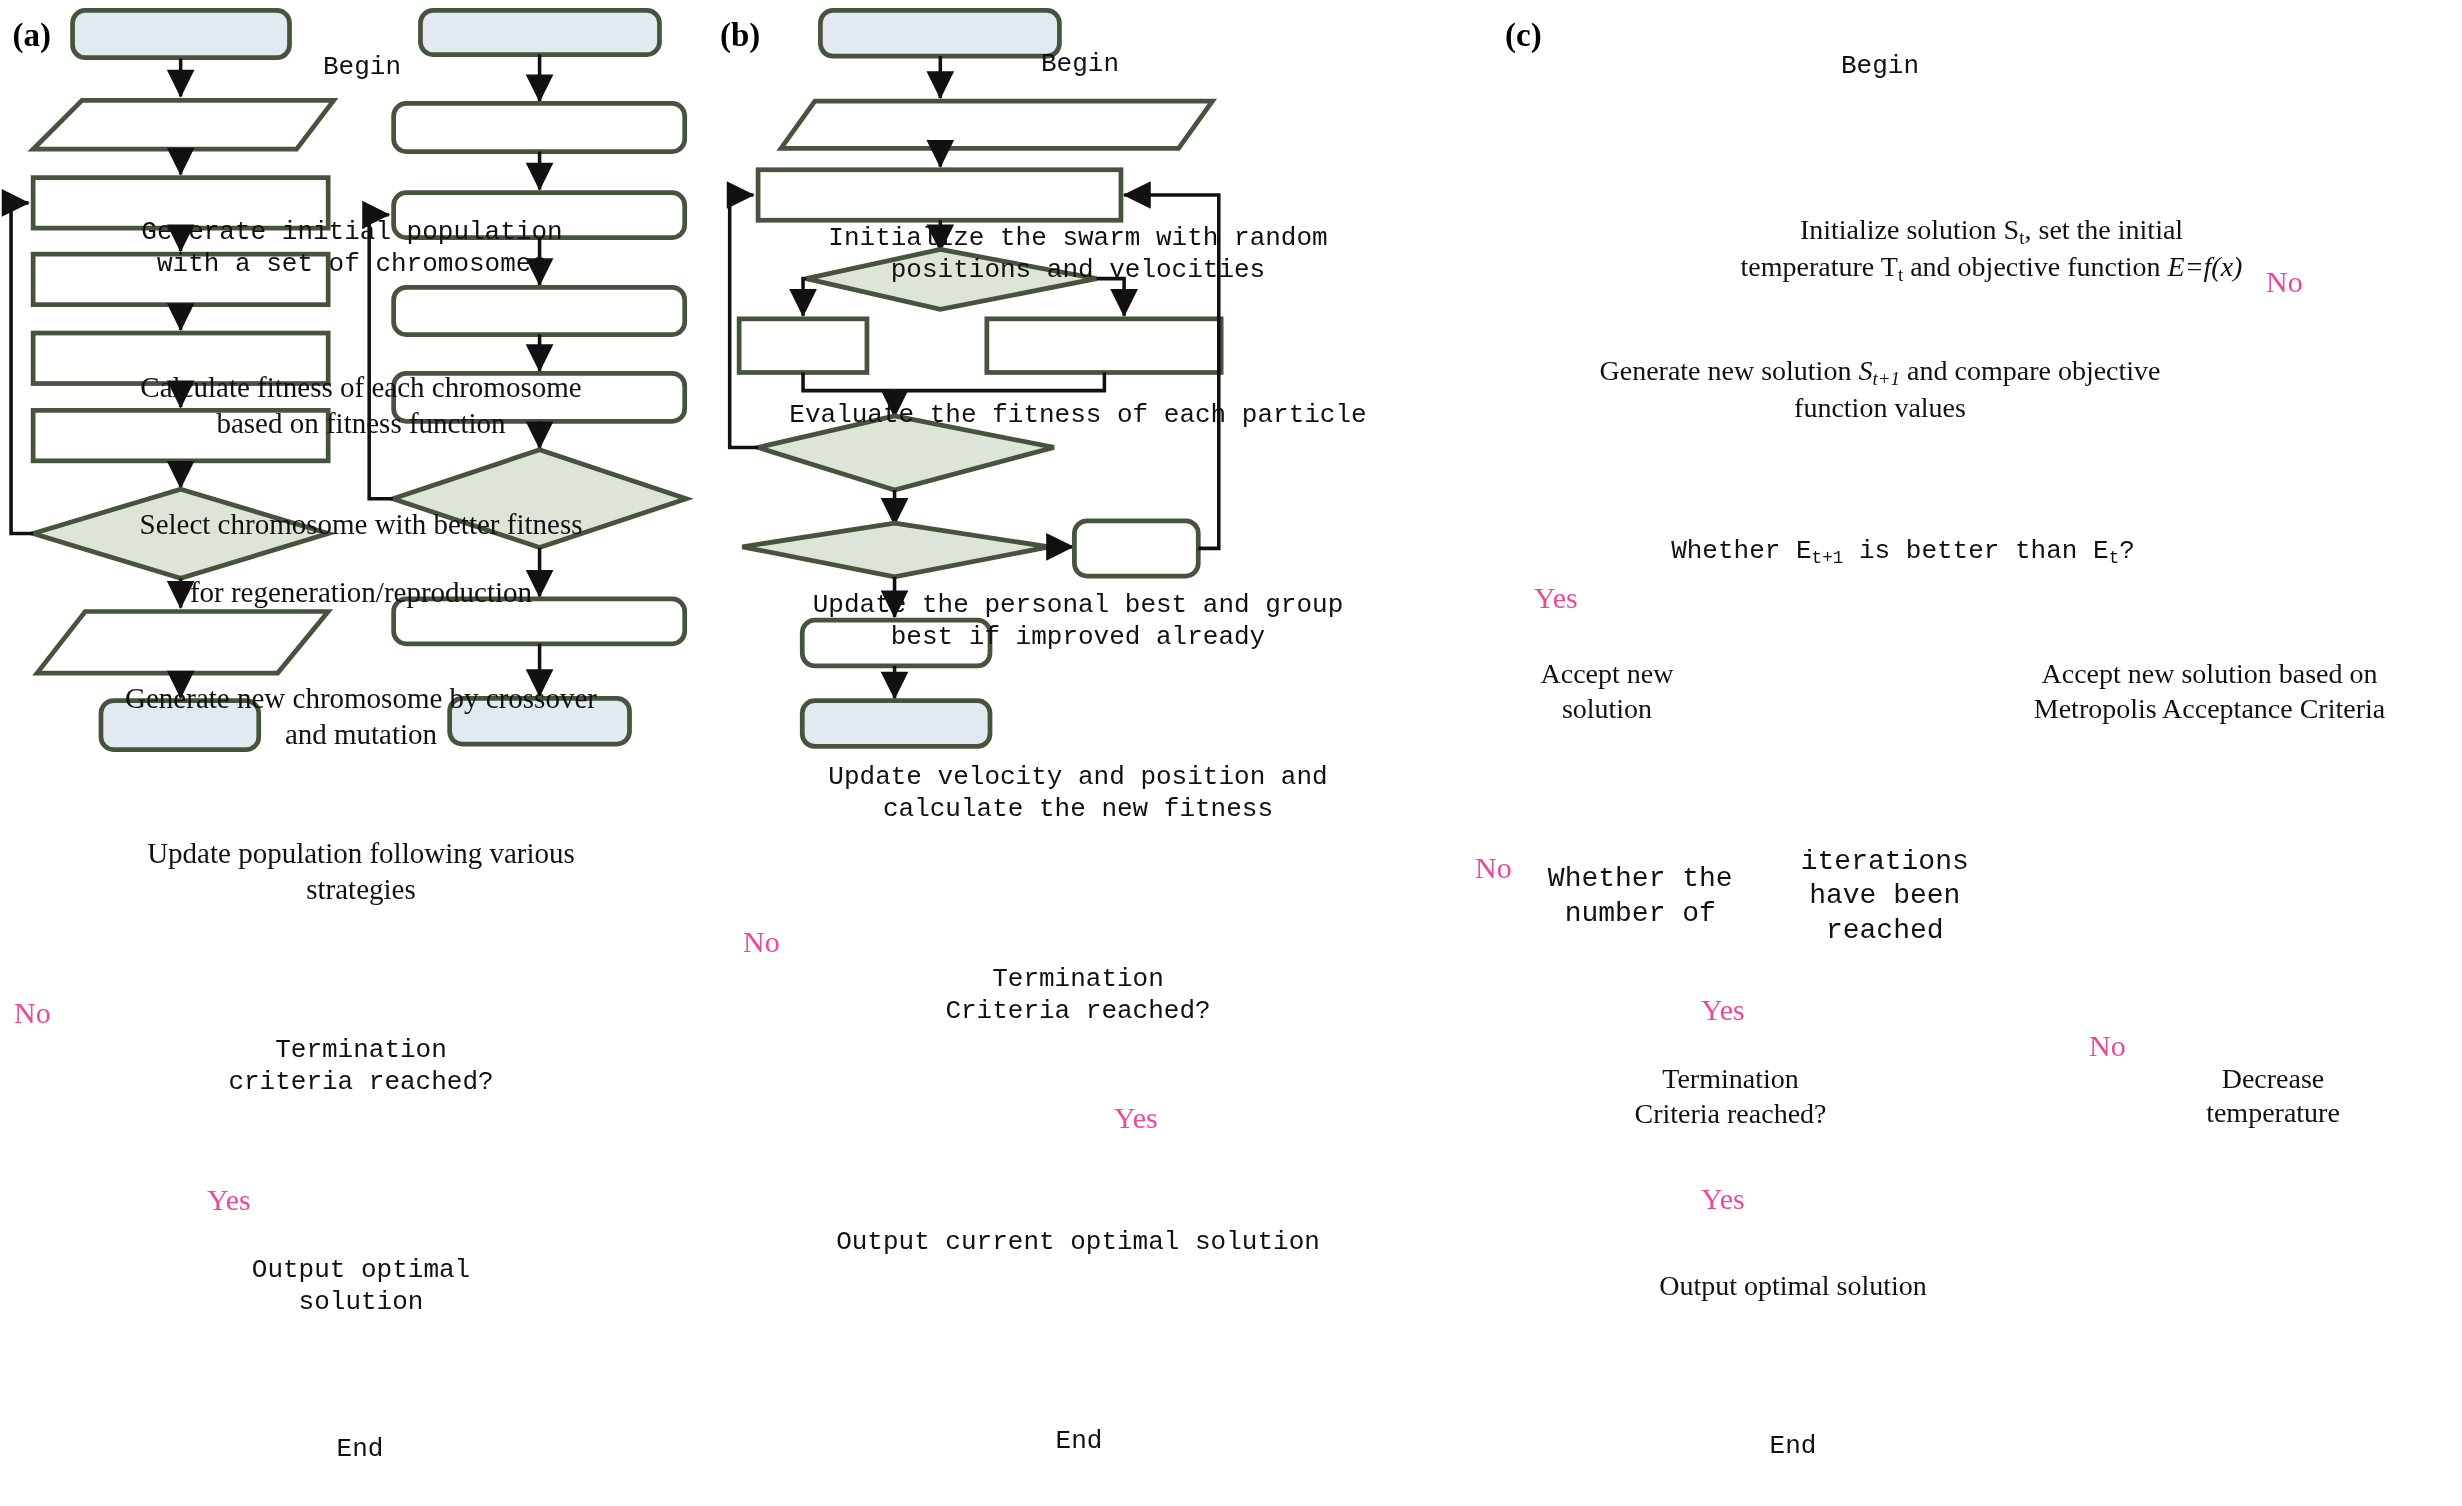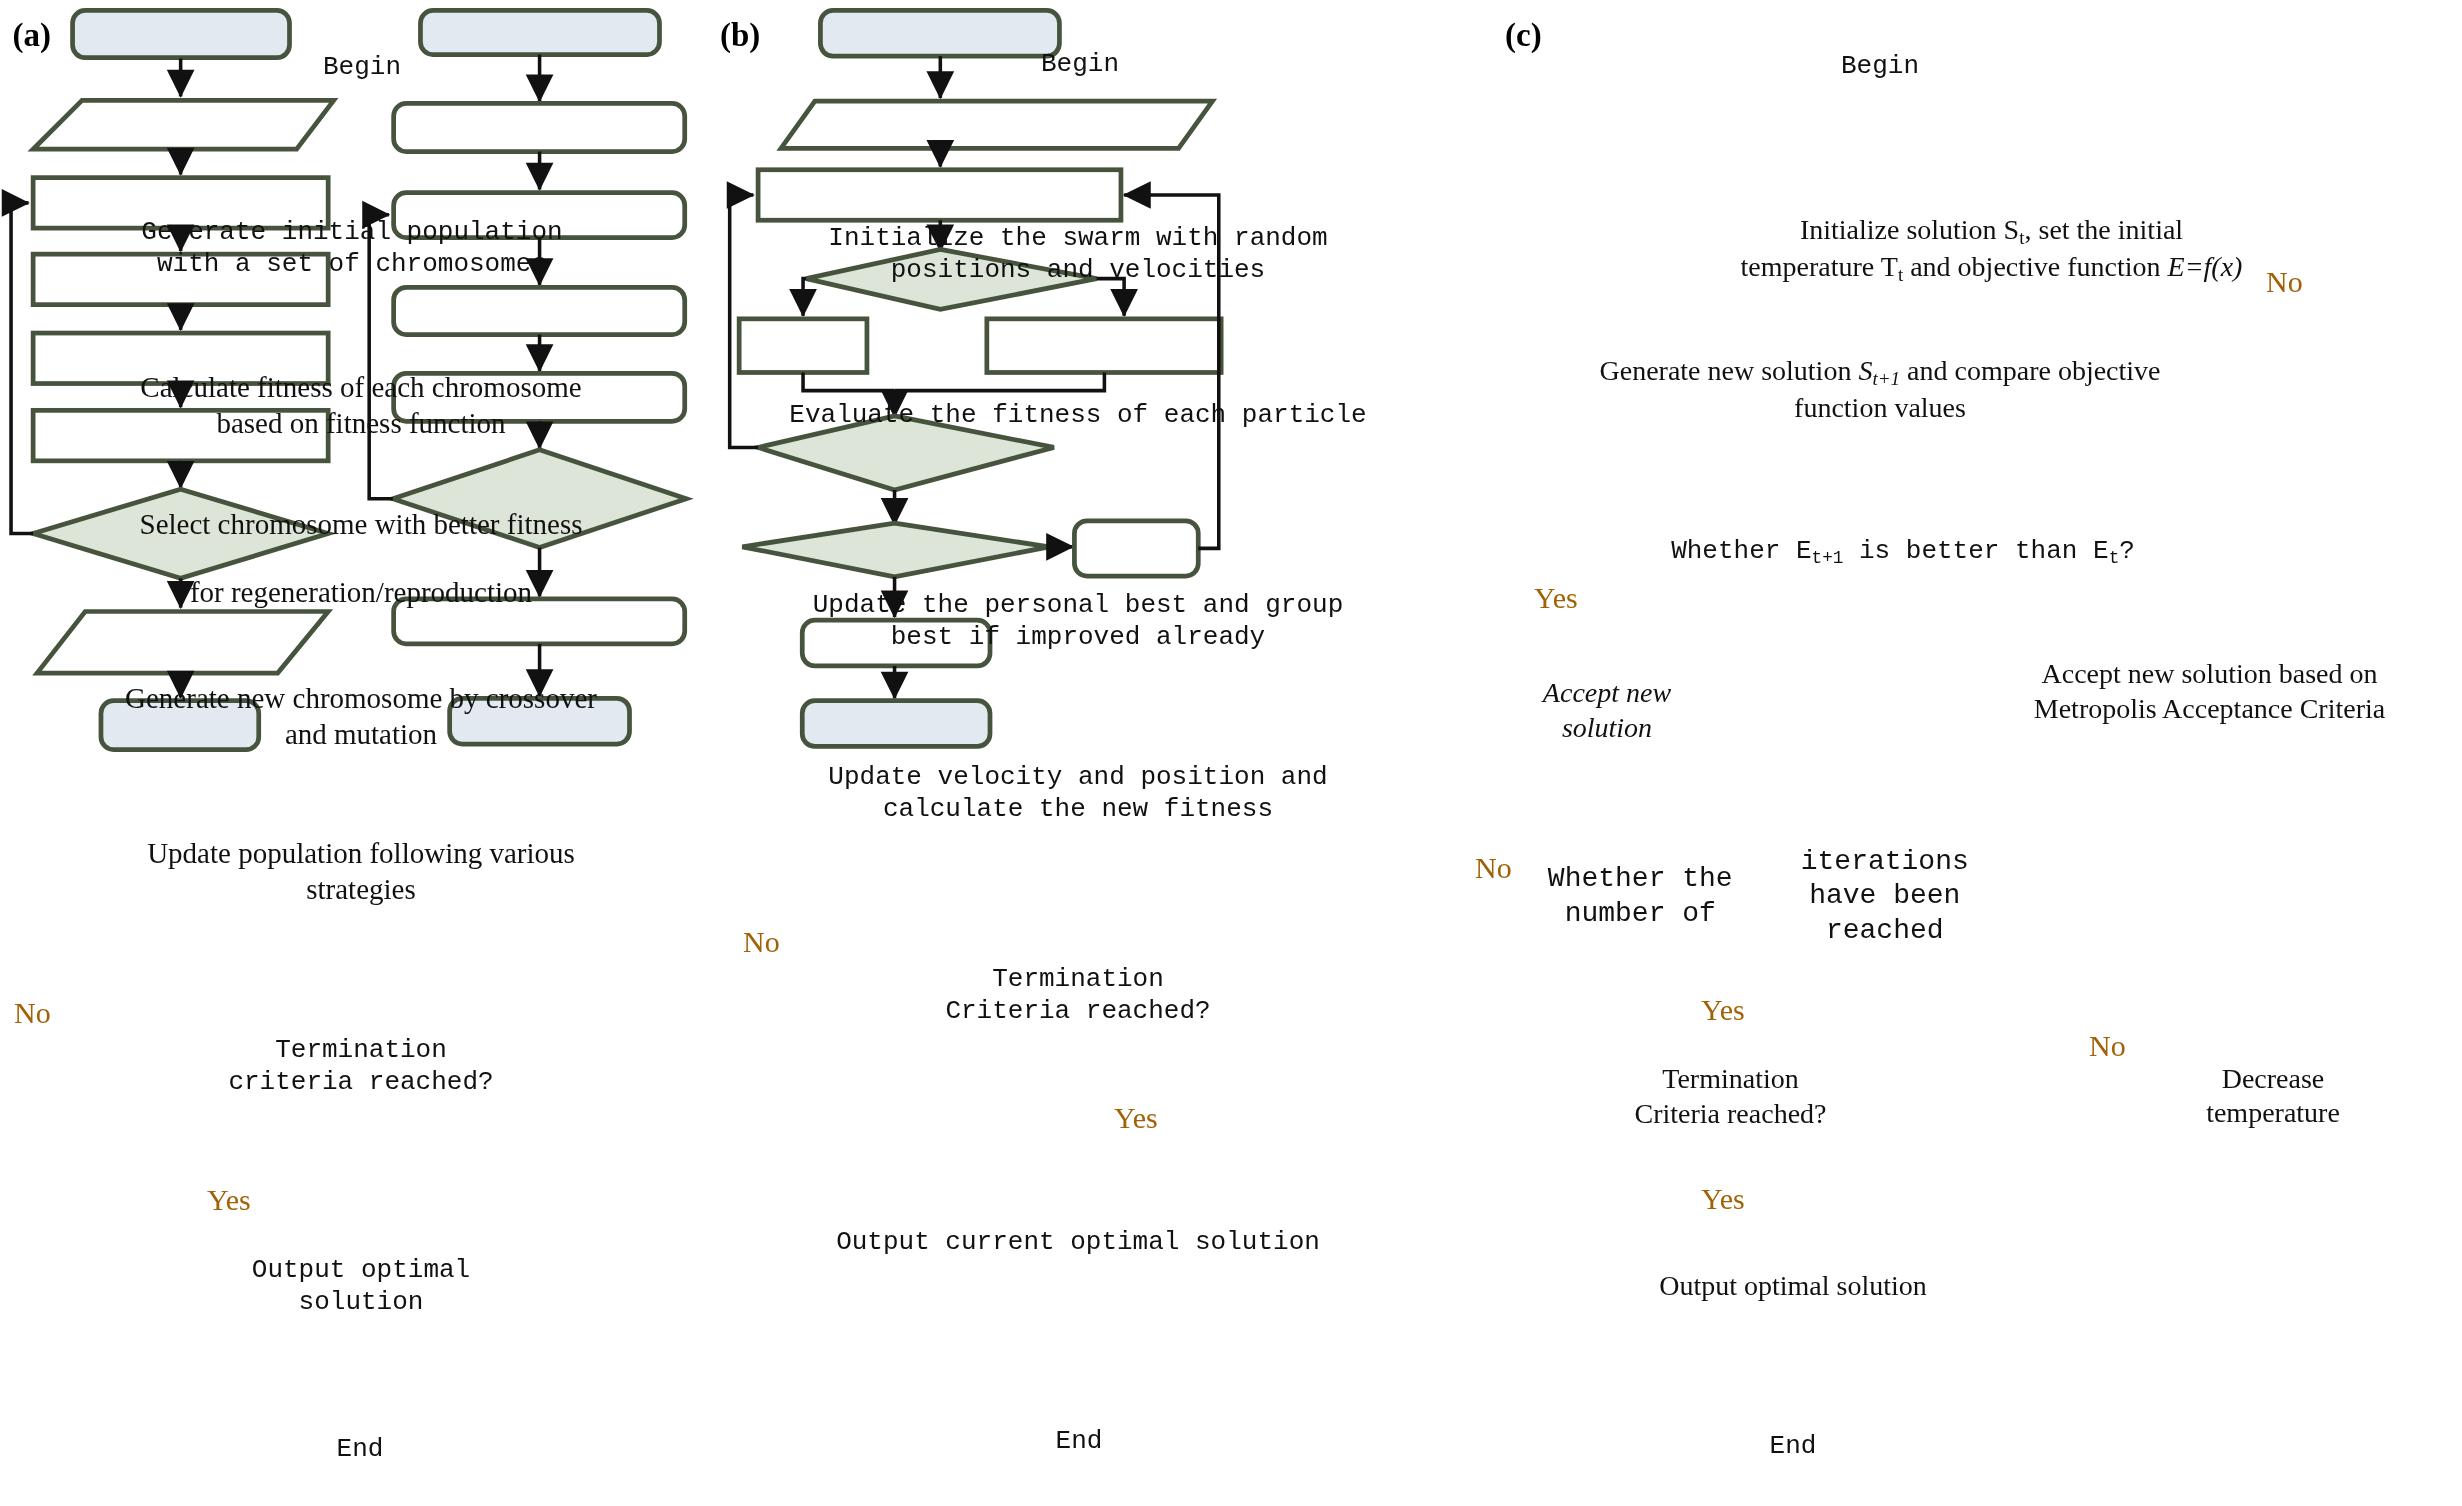--- a/index.html
+++ b/index.html
@@ -20,21 +20,21 @@
     position:absolute;display:flex;align-items:center;justify-content:center;
     text-align:center;line-height:1.22;color:#111;
     font-family:"Liberation Serif","DejaVu Serif",serif;
     pointer-events:none;
   }
   .ntxt span{display:block;width:100%;}
   .sz38{font-size:26px;font-family:Liberation Mono, monospace;}
   .sz37{font-size:29px;}
   .sz36{font-size:28px;}
   .edge-label{
-    position:absolute;font-size:30px;color:#a16207;
+    position:absolute;font-size:30px;color:#ec4899;
     font-family:"Liberation Serif","DejaVu Serif",serif;
     white-space:nowrap;
   }
   sub{font-size:0.68em;vertical-align:-0.28em;}
   i.mth{font-style:italic;}
 </style>
 </head>
 <body>
 
 <div class="stage">
@@ -217,21 +217,21 @@
 
 <div class="ntxt sz36" style="left:1518px;top:339px;width:724px;height:101px;flex-direction:column;">
   <span>Generate new solution <i class="mth">S<sub>t+1</sub></i> and compare objective</span>
   <span>function values</span>
 </div>
 
 <div class="ntxt sz38" style="left:1614px;top:529px;width:578px;height:47px;">
   <span>Whether E<sub>t+1</sub> is better than E<sub>t</sub>?</span>
 </div>
 
-<div class="ntxt sz36" style="left:1480px;top:660px;width:254px;height:101px;flex-direction:column;font-style:italic;">
+<div class="ntxt sz36" style="left:1480px;top:641px;width:254px;height:101px;flex-direction:column;">
   <span>Accept new</span>
   <span>solution</span>
 </div>
 
 <div class="ntxt sz36" style="left:1976px;top:641px;width:467px;height:101px;flex-direction:column;">
   <span>Accept new solution based on</span>
   <span>Metropolis Acceptance Criteria</span>
 </div>
 
 <div class="ntxt sz36" style="left:1518px;top:849px;width:489px;height:95px;flex-direction:row;font-family:Liberation Mono, monospace;">

